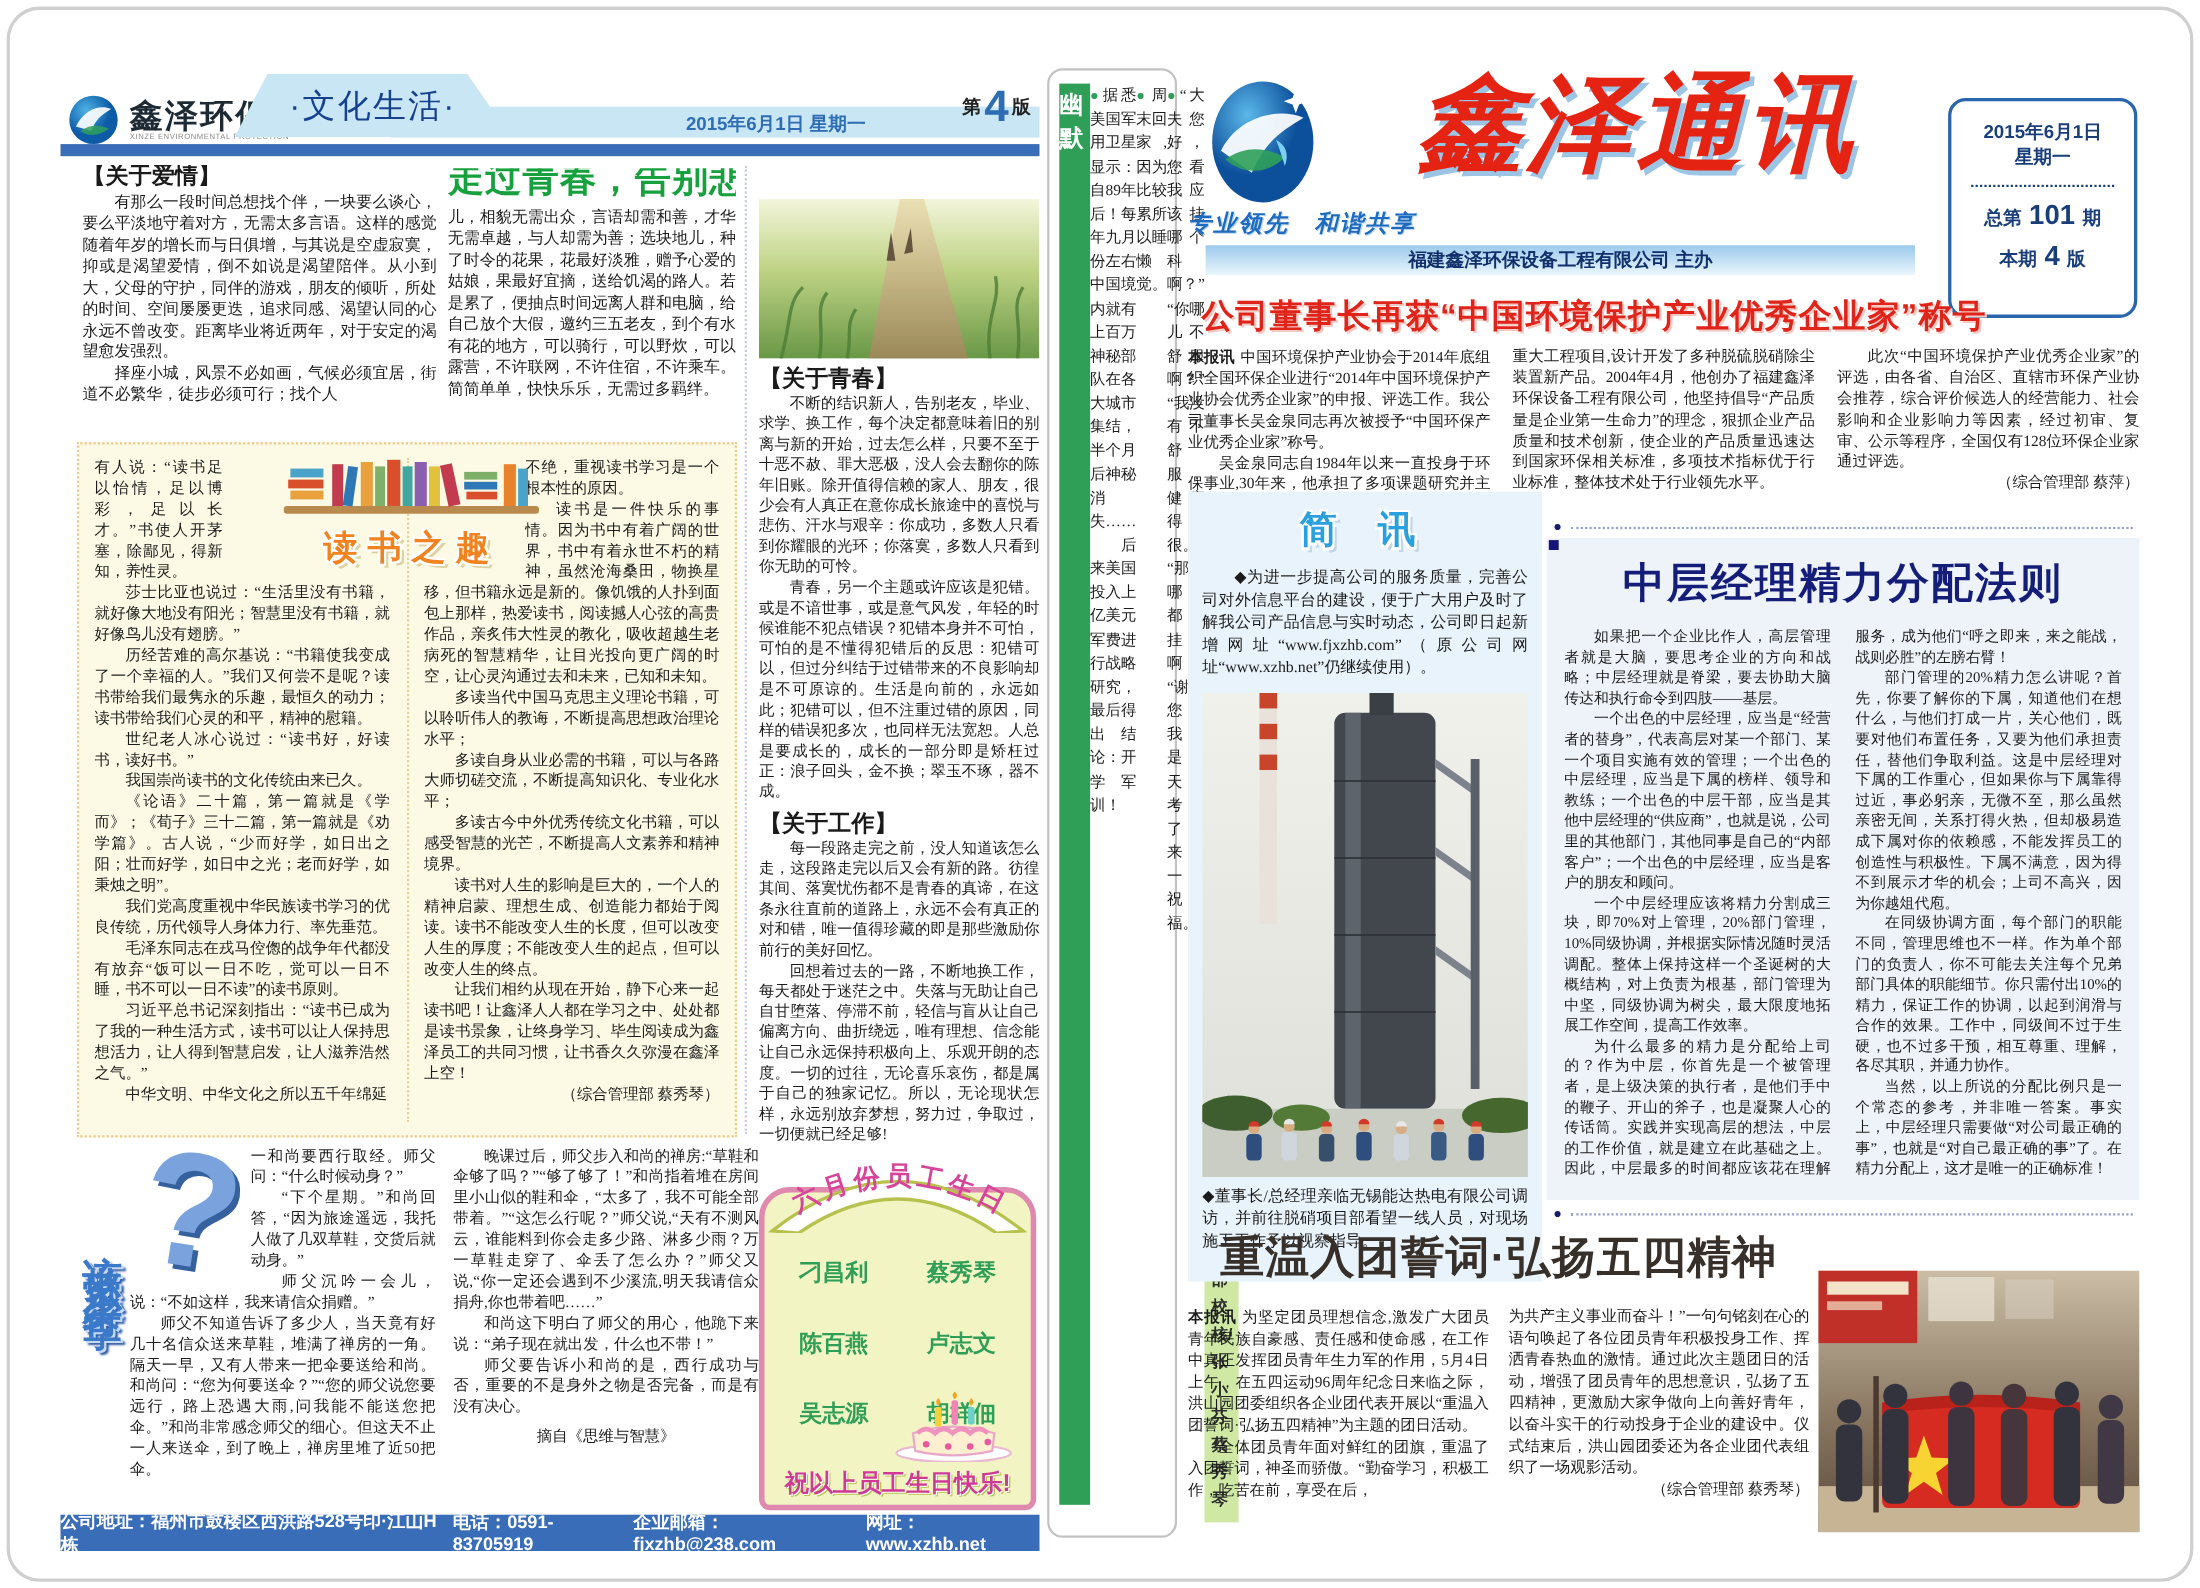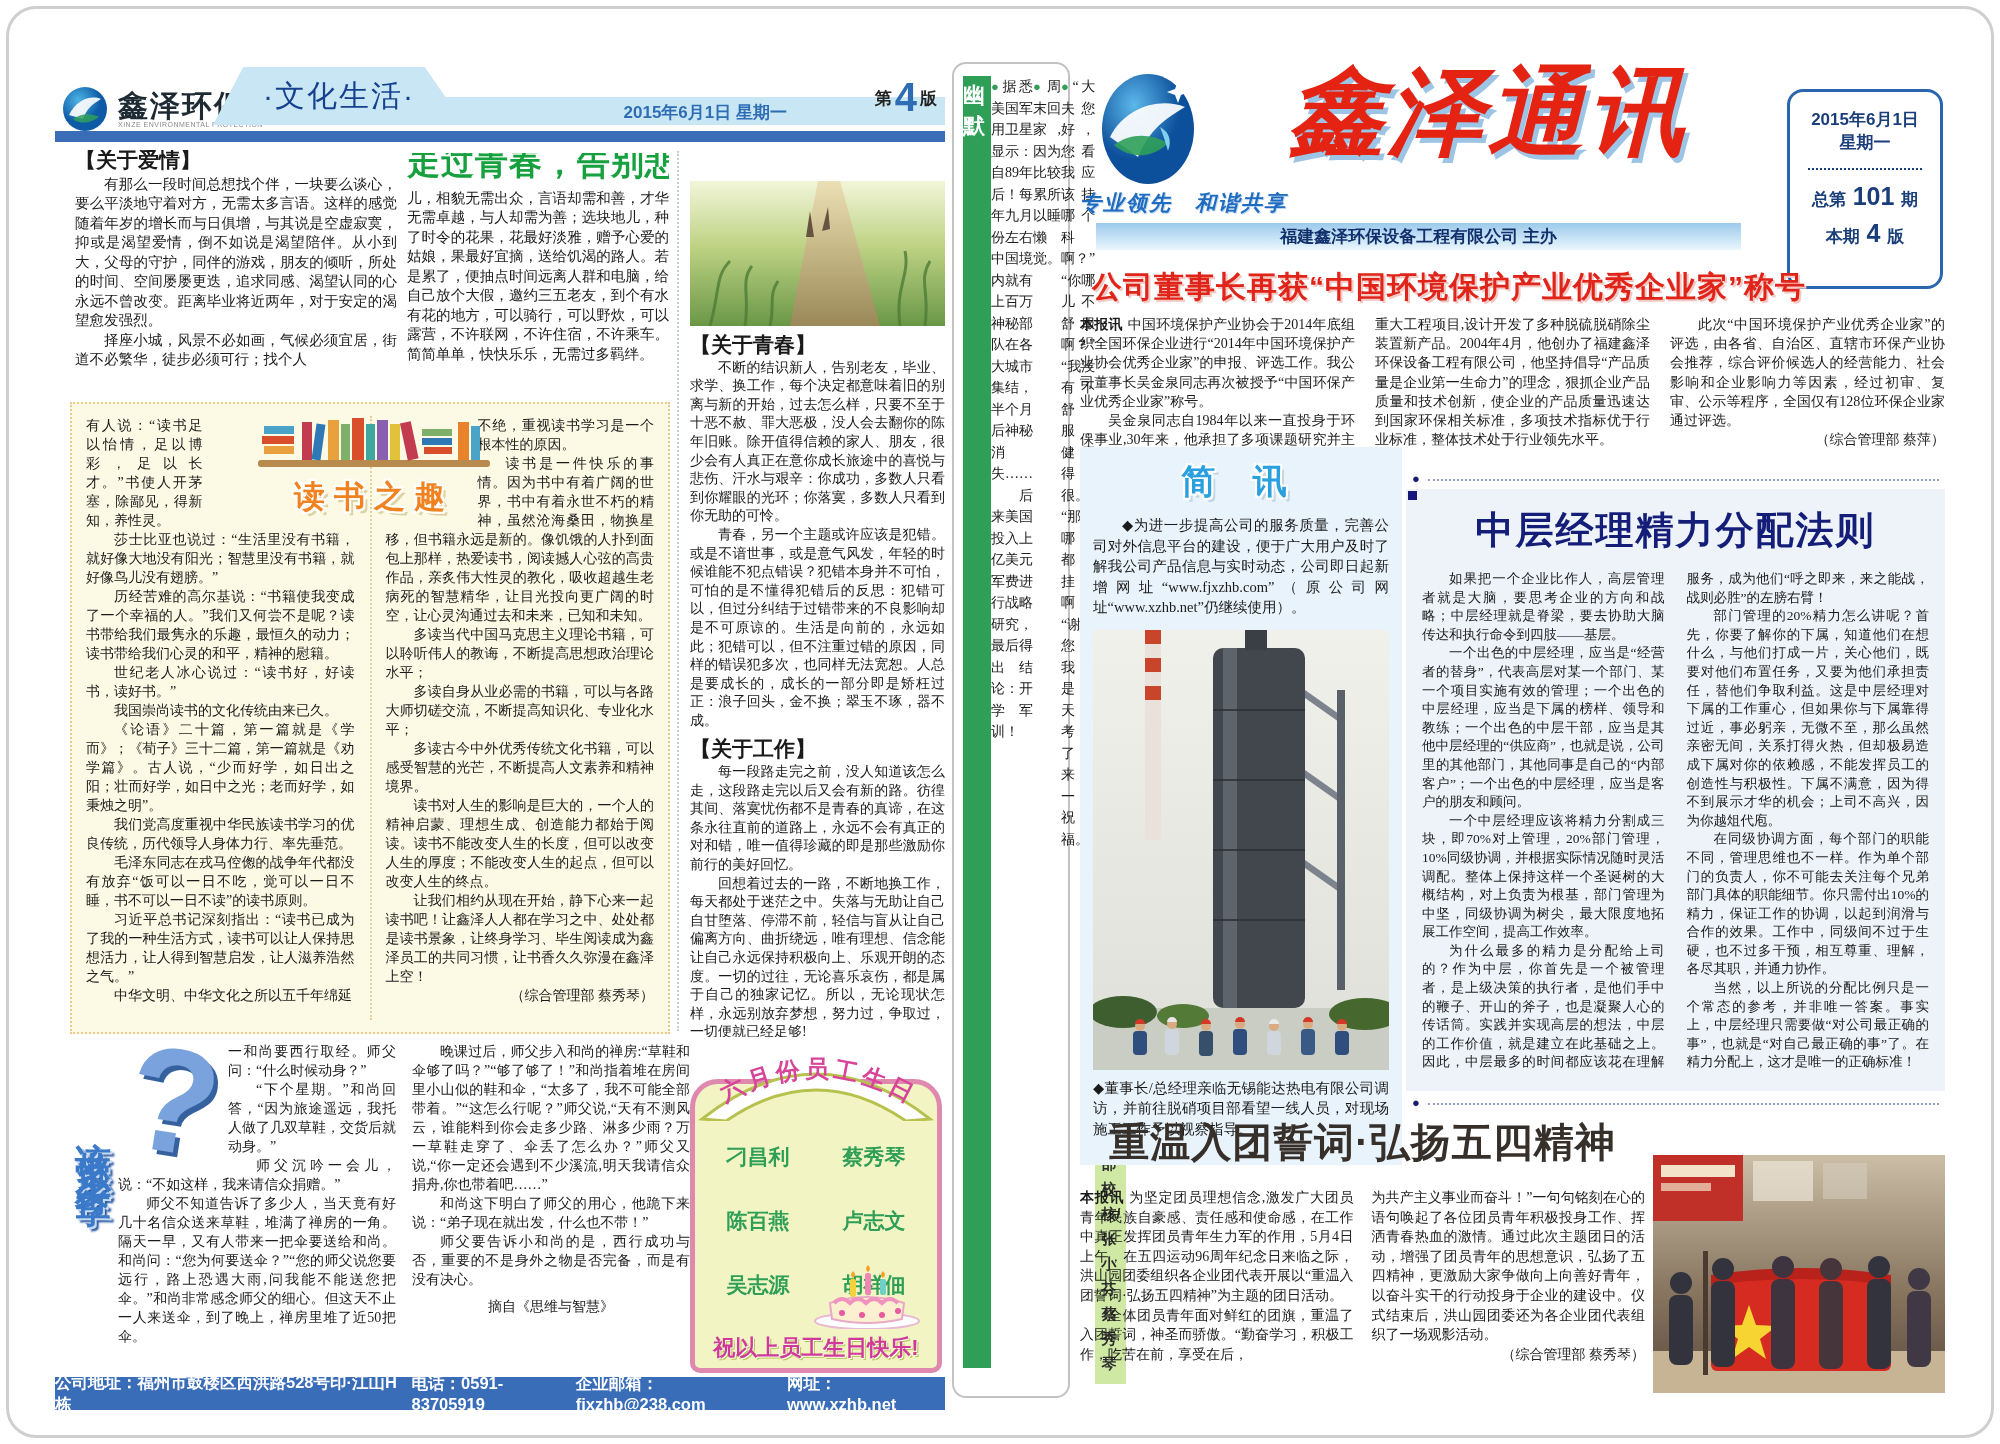--- a/index.html
+++ b/index.html
@@ -88,21 +88,21 @@
   .pageR{position:absolute;left:1080px;top:55px;width:865px;height:1355px;}
   .sphere{position:absolute;left:10px;top:12px;}
   .slogan{position:absolute;left:0px;top:134px;font-style:italic;font-weight:900;font-size:21px;
      color:#1f6bbf;letter-spacing:2px;text-shadow:1px 1px 0 #bcd7ee;white-space:nowrap;}
   .mast-title{position:absolute;left:146px;top:-6px;width:524px;text-align:center;font-weight:900;
      font-size:96px;font-style:italic;color:#e42313;letter-spacing:4px;
      font-family:"Liberation Serif","DejaVu Serif",serif;text-shadow:4px 5px 0 #9cc4e4;}
   .org-bar{position:absolute;left:16px;top:168px;width:645px;height:27px;
      background:linear-gradient(#9ccaec,#eaf6fd);display:flex;align-items:center;justify-content:center;
      font-weight:bold;font-size:17px;color:#11306b;}
-  .datebox{position:absolute;right:2px;top:34px;width:156px;height:200px;border:3px solid #2a66ad;
+  .datebox{position:absolute;right:2px;top:34px;width:172px;height:200px;border:3px solid #2a66ad;
      border-radius:16px;box-sizing:border-box;padding:16px 10px 10px;text-align:center;font-weight:bold;
      font-size:17px;color:#1a3e7a;background:#fff;}
   .db-dots{border-top:2px dotted #1a3e7a;margin:14px 8px 12px;}
   .big-num{font-size:25px;padding:0 2px;}
   .headline{position:absolute;left:4px;top:212px;width:730px;text-align:center;font-weight:900;
      font-size:30px;color:#e0241a;letter-spacing:1px;text-shadow:2px 2px 0 #f3c9c4;white-space:nowrap;}
   .lead{position:absolute;left:0;top:260px;width:100%;height:162px;display:flex;gap:20px;}
   .ldc{flex:1;overflow:hidden;font-size:14px;line-height:19.2px;}
   .tag{font-family:"Liberation Sans",sans-serif;margin-right:5px;}
   .dotline{border-top:2px dotted #96a0c8;position:relative;}

